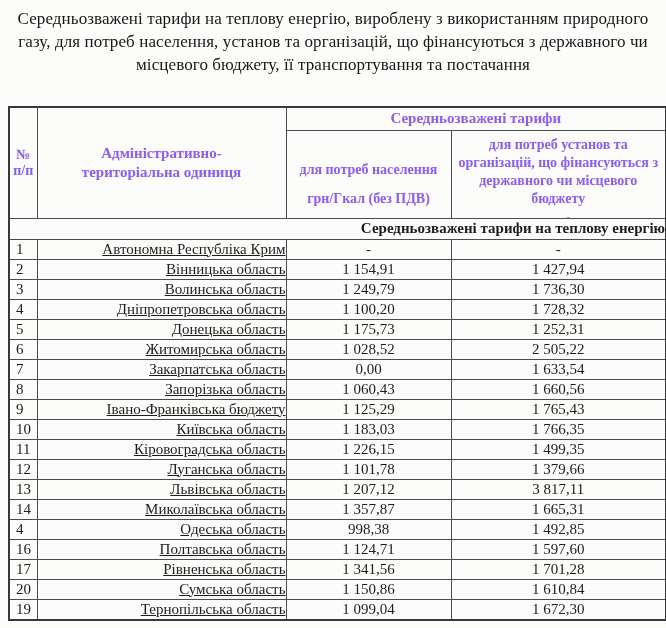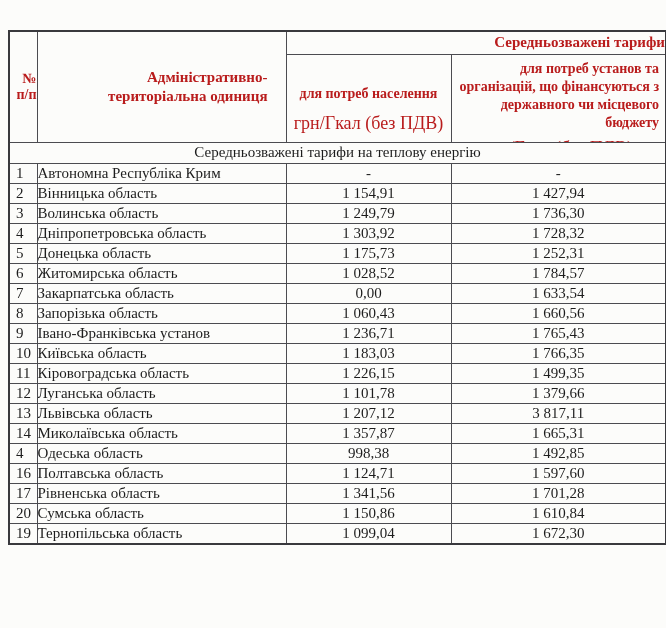--- a/index.html
+++ b/index.html
@@ -27,50 +27,51 @@
     margin:30px 0 0 8px;
     width:657px;
     border:2px solid #39393d;
   }
   .tariffs td, .tariffs th {
     border:1px solid #4b4b50;
     overflow:hidden;
   }
 
   
-  .tariffs thead th { font-weight:bold; color:#b91c1c; vertical-align:middle; text-align:right; }
+  .tariffs thead th { font-weight:bold; color:#8b5cf6; vertical-align:middle; text-align:center; }
   .th-group { height:23px; font-size:15px; }
   .th-num   { font-size:14px; line-height:16px; }
   .th-region{ font-size:15px; line-height:19px; padding:0 18px; }
   .th-sub   { height:87px; vertical-align:middle; }
   .th-sub .cellflex {
     display:flex; flex-direction:column; align-items:center; justify-content:center;
     height:87px; padding:2px 6px;
   }
   .th-sub .lbl  { font-weight:bold; font-size:14px; line-height:18px;margin-top:19px; }
-  .th-sub .unit { font-weight:normal; font-size:18px; line-height:16px; margin-top:12px; }
+  .th-sub .unit { font-weight:bold; font-size:14px; line-height:16px; margin-top:12px; }
   .th-inst .unit { margin-top:8px; }
 
   
   .section-row td {
-    height:20px; text-align:center; font-weight:normal; font-size:15px;
+    height:20px; text-align:right; font-weight:bold; font-size:15px;
     padding-bottom:1px;
   }
 
   
   .tariffs tbody td { height:20px; font-size:15px; line-height:19px; vertical-align:middle; }
   td.c-num  { padding-left:6px; text-align:left; }
-  td.c-name { text-align:left; }
+  td.c-name { padding-left:7px; text-align:right;text-decoration:underline; }
   td.c-val  { text-align:center; }
 </style>
 </head>
 <body>
 
 <div class="page">
 
+  <div class="doc-title">Середньозважені тарифи на теплову енергію, вироблену з використанням природного газу, для потреб населення, установ та організацій, що фінансуються з державного чи місцевого бюджету, її транспортування та постачання</div>
 
   <table class="tariffs">
     <colgroup>
       <col style="width:28px">
       <col style="width:249px">
       <col style="width:165px">
       <col style="width:215px">
     </colgroup>
     <thead>
       <tr>
@@ -118,56 +119,56 @@
     <tr>
       <td class="c-num">3</td>
       <td class="c-name">Волинська область</td>
       <td class="c-val">1 249,79</td>
       <td class="c-val">1 736,30</td>
     </tr>
 
     <tr>
       <td class="c-num">4</td>
       <td class="c-name">Дніпропетровська область</td>
-      <td class="c-val">1 303,92</td>
+      <td class="c-val">1 100,20</td>
       <td class="c-val">1 728,32</td>
     </tr>
 
     <tr>
       <td class="c-num">5</td>
       <td class="c-name">Донецька область</td>
       <td class="c-val">1 175,73</td>
       <td class="c-val">1 252,31</td>
     </tr>
 
     <tr>
       <td class="c-num">6</td>
       <td class="c-name">Житомирська область</td>
       <td class="c-val">1 028,52</td>
-      <td class="c-val">1 784,57</td>
+      <td class="c-val">2 505,22</td>
     </tr>
 
     <tr>
       <td class="c-num">7</td>
       <td class="c-name">Закарпатська область</td>
       <td class="c-val">0,00</td>
       <td class="c-val">1 633,54</td>
     </tr>
 
     <tr>
       <td class="c-num">8</td>
       <td class="c-name">Запорізька область</td>
       <td class="c-val">1 060,43</td>
       <td class="c-val">1 660,56</td>
     </tr>
 
     <tr>
       <td class="c-num">9</td>
-      <td class="c-name">Івано-Франківська установ</td>
-      <td class="c-val">1 236,71</td>
+      <td class="c-name">Івано-Франківська бюджету</td>
+      <td class="c-val">1 125,29</td>
       <td class="c-val">1 765,43</td>
     </tr>
 
     <tr>
       <td class="c-num">10</td>
       <td class="c-name">Київська область</td>
       <td class="c-val">1 183,03</td>
       <td class="c-val">1 766,35</td>
     </tr>
 

